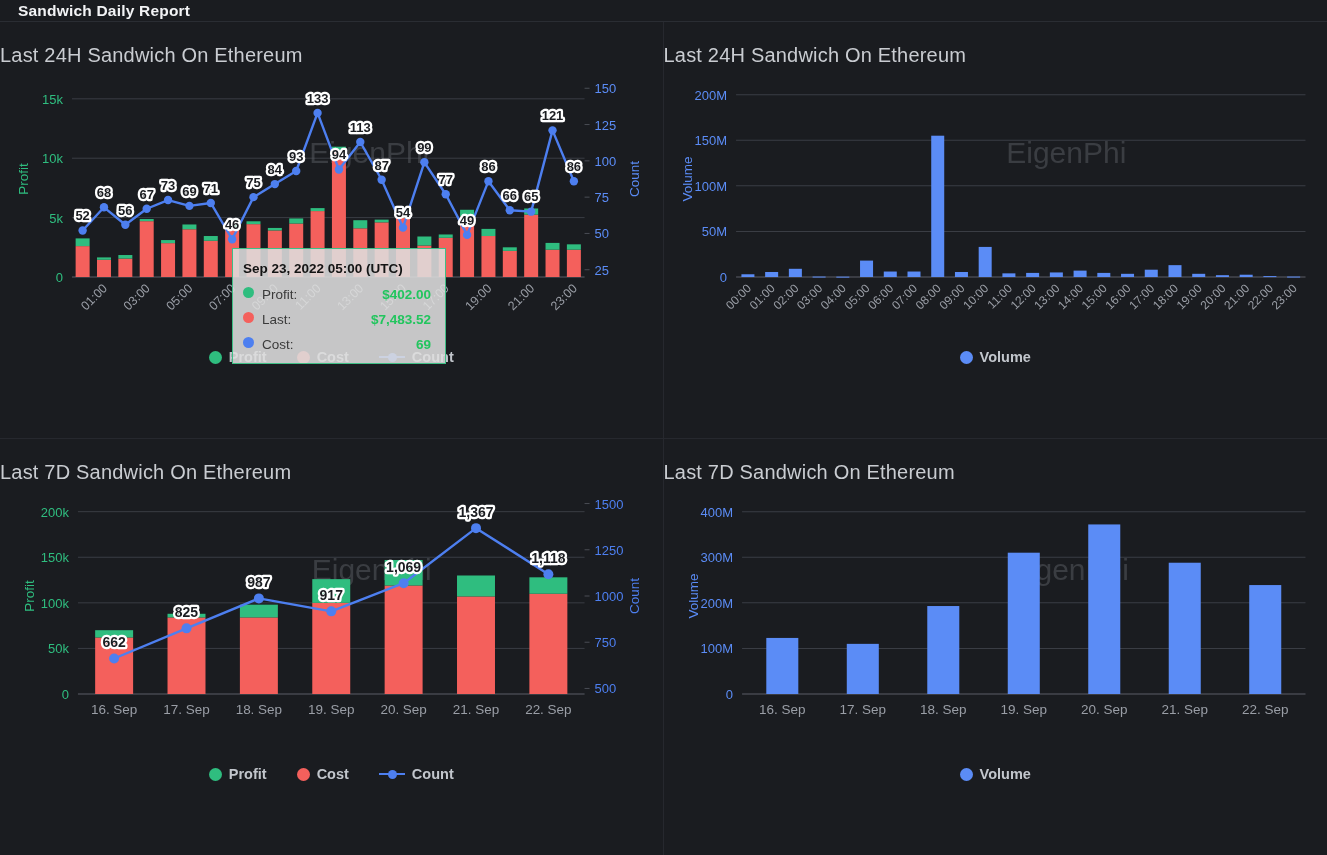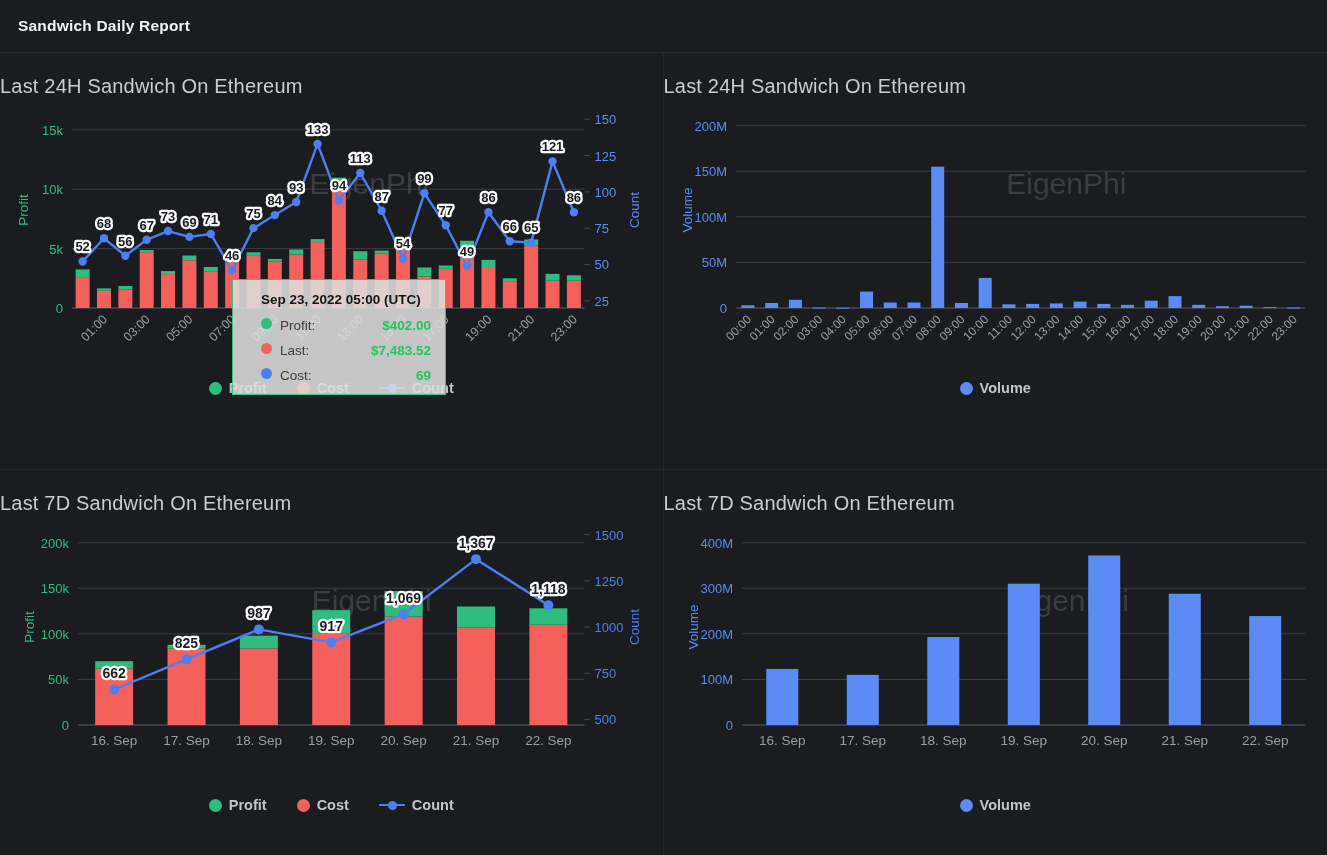--- a/index.html
+++ b/index.html
@@ -3,21 +3,21 @@
 <meta charset="utf-8">
 <style>
   * { box-sizing: border-box; margin: 0; padding: 0; }
   html, body {
     width: 1327px; height: 855px;
     background: #1a1c20;
     font-family: "Liberation Sans", sans-serif;
     overflow: hidden;
   }
   .app-header {
-    height: 53px;
+    height: 22px;
     background: #1a1c20;
     display: flex; align-items: center;
     padding-left: 18px;
     border-bottom: 1px solid #2a2d33;
   }
   .app-title { color: #f2f3f5; font-size: 15.5px; font-weight: bold; letter-spacing: .2px; }
 
   .grid {
     display: grid;
     grid-template-columns: 1fr 1fr;
@@ -54,21 +54,21 @@
     border-radius: 50%; background: #4d7ff0;
   }
 
   
   .tooltip {
     position: absolute;
     left: 232px; top: 226px;
     width: 214px;
     background: rgba(222,222,222,0.88);
     border: 1.5px solid #3fbf86;
-    padding: 12px 14px 11px 28px;
+    padding: 12px 14px 11px 10px;
     font-size: 13.5px; color: #1c1c1c;
     z-index: 40;
   }
   .tooltip-date { font-weight: bold; font-size: 13.5px; margin-bottom: 11px; color: #141414; }
   .tt-row { display: flex; margin-bottom: 10px; }
   .tt-row:last-child { margin-bottom: 0; }
   .tt-dot { width: 11px; height: 11px; border-radius: 50%; margin-right: 8px; flex: 0 0 auto; }
   .tt-key { color: #3b3b3b; }
   .tt-val { margin-left: auto; font-weight: bold; color: #22c55e; }
 

